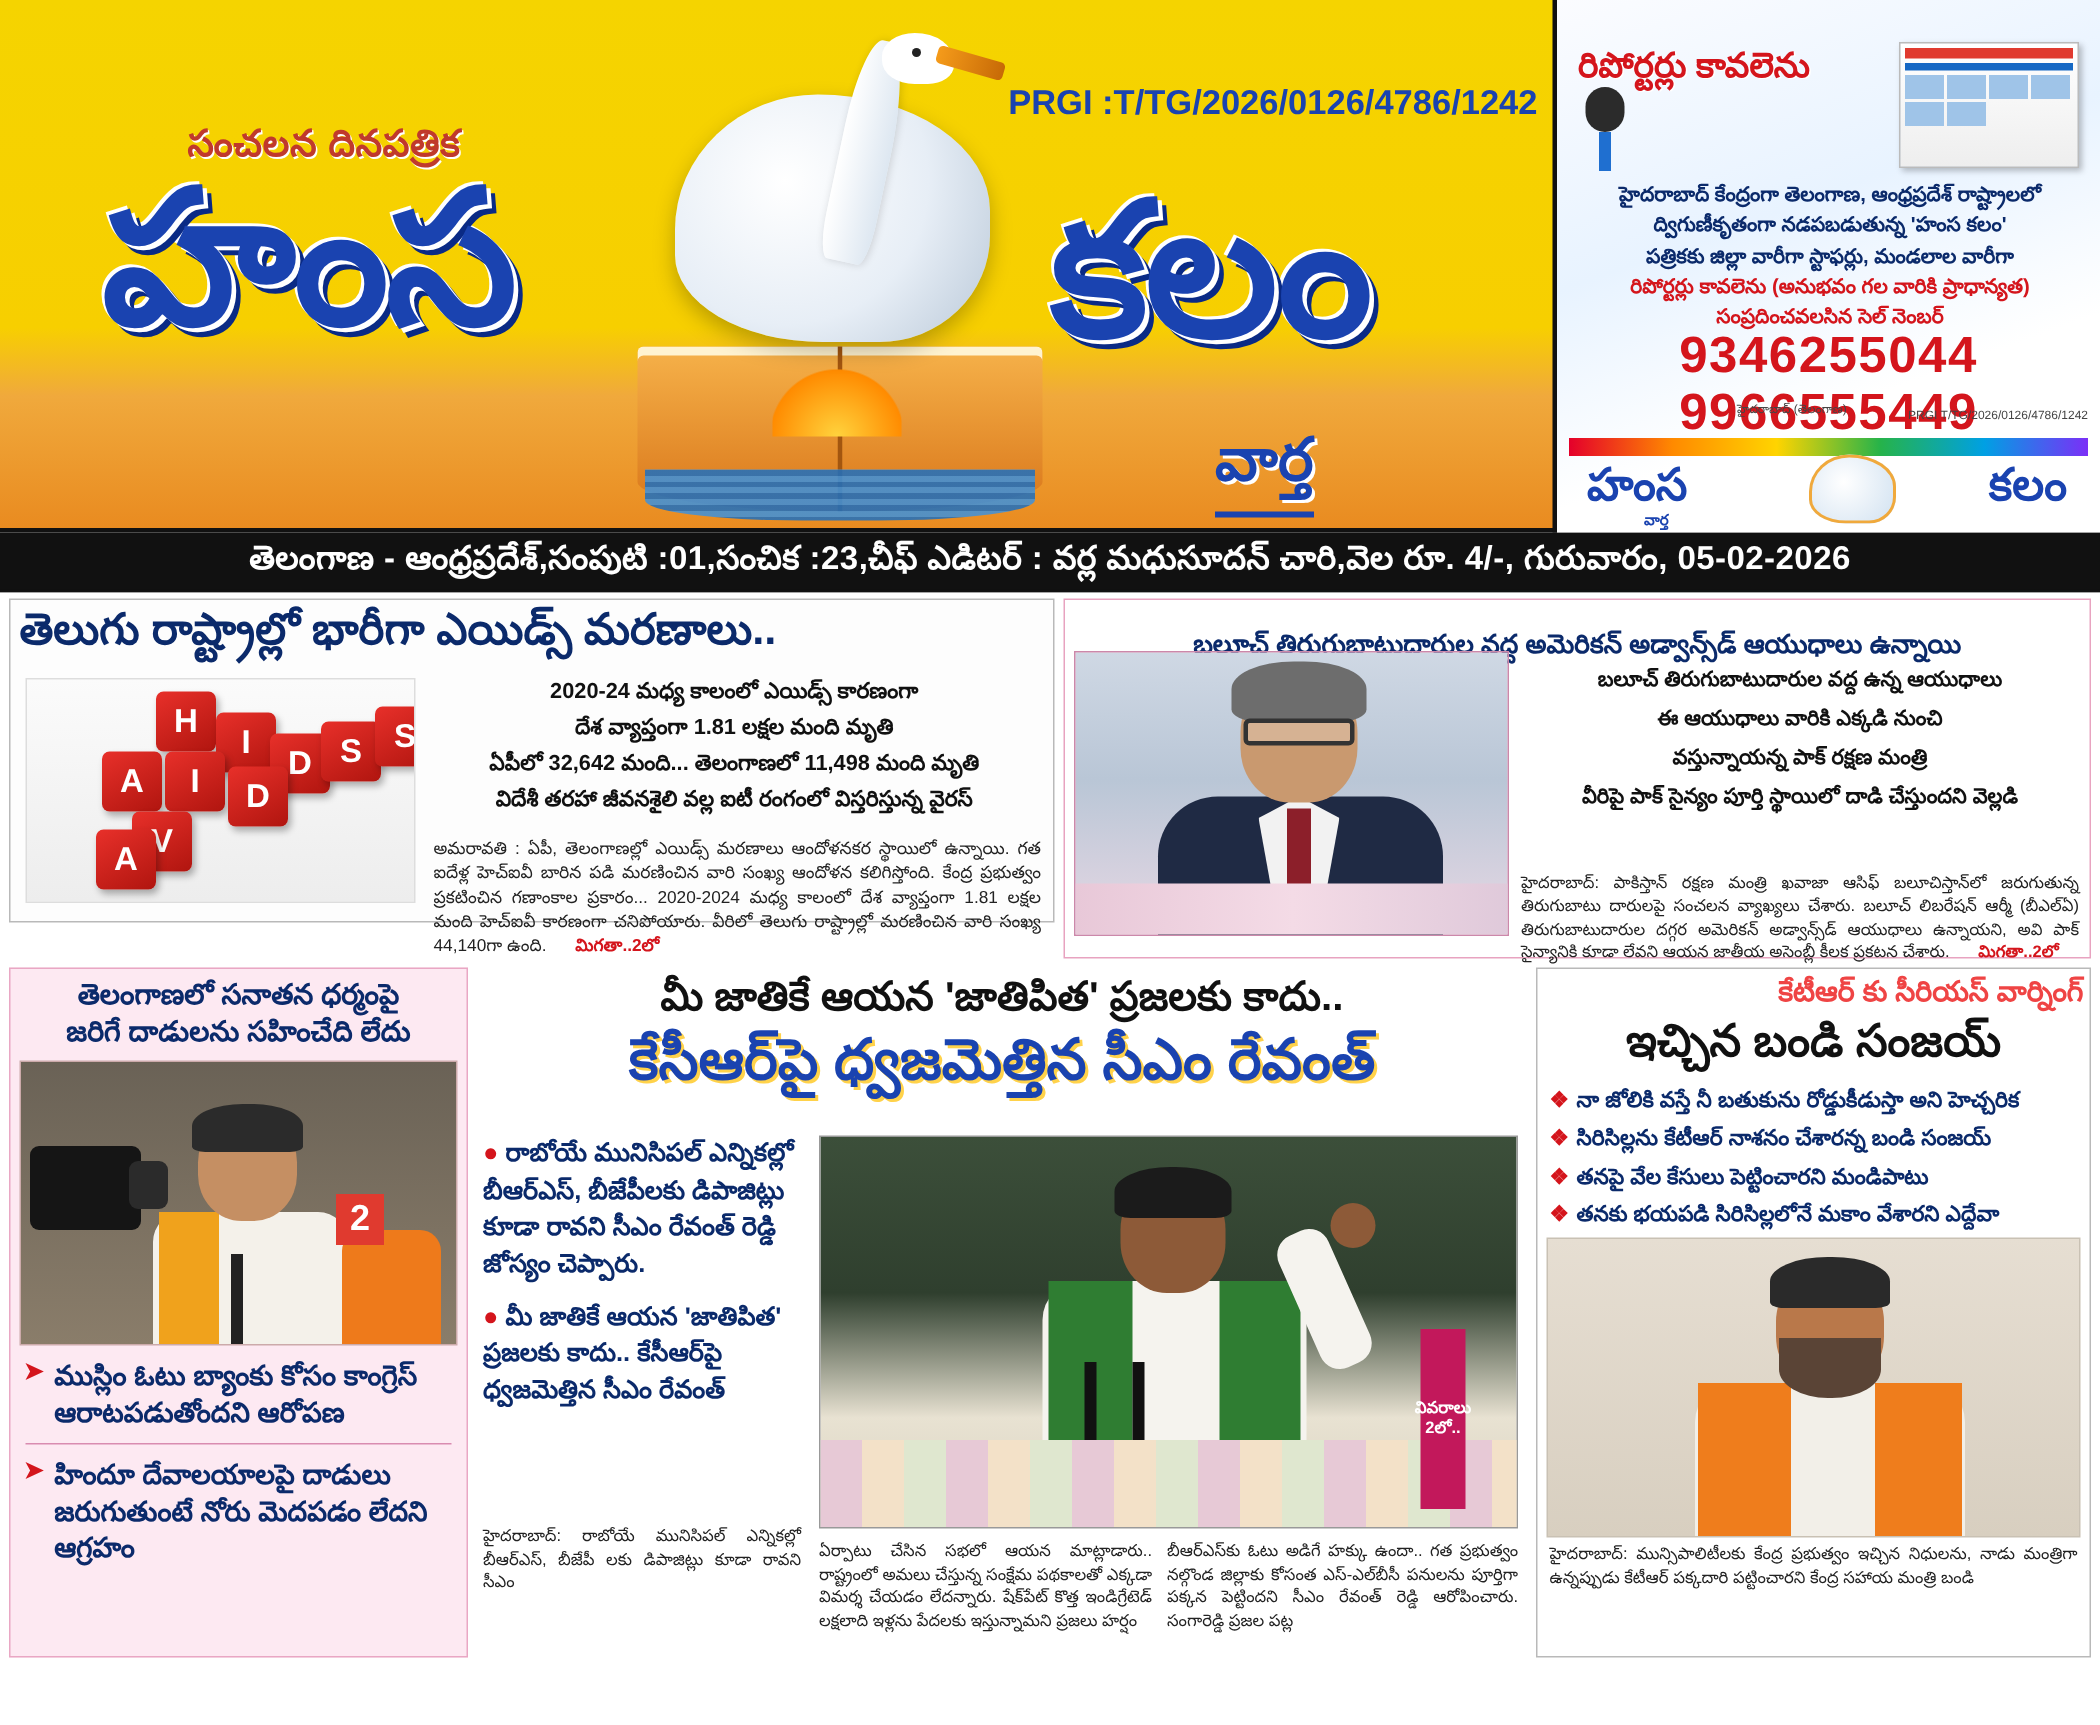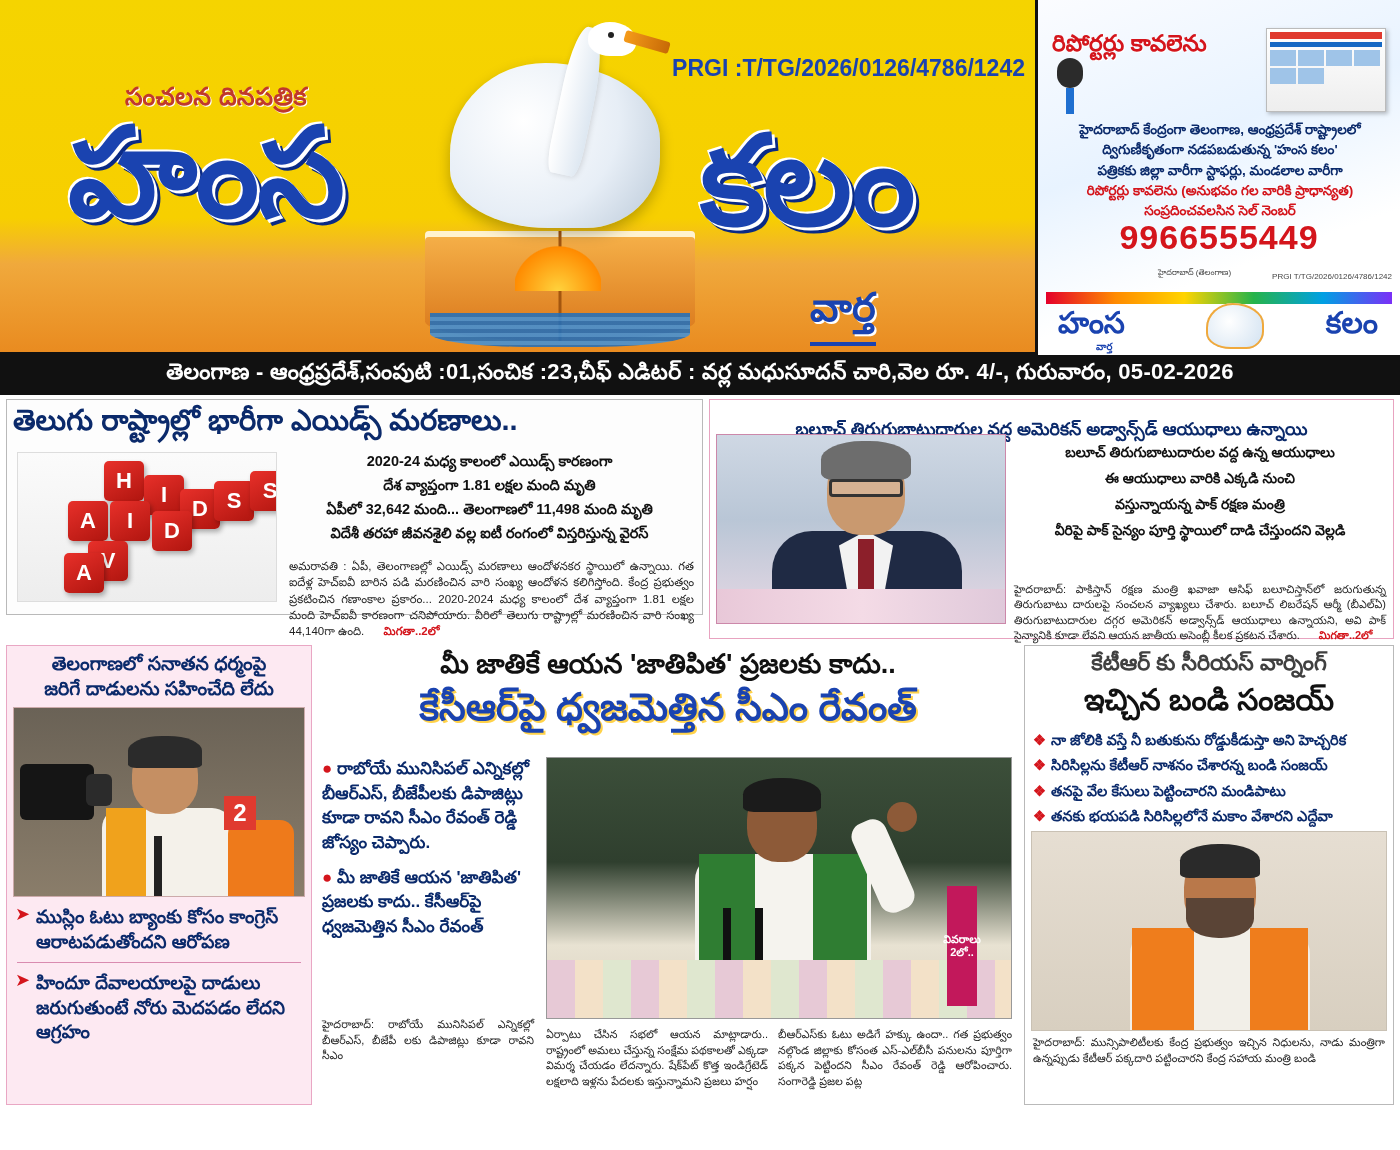--- a/index.html
+++ b/index.html
@@ -169,21 +169,21 @@
      font-size:11px;font-weight:bold;display:flex;align-items:center;justify-content:center;text-align:center;line-height:1.15;margin-left:39px;}
   .mid-foot-l { position:absolute; left:228px; top:382px; width:222px; font-size:11px; line-height:1.42;
      text-align:justify; color:#222;}
   .mid-foot-r { position:absolute; left:460px; top:382px; width:234px; font-size:11px; line-height:1.42;
      text-align:justify; color:#222;}
   .mid-col1-foot { position:absolute; left:4px; top:372px; width:212px; font-size:11px; line-height:1.42;
      text-align:justify; color:#222;}
 
   .col-right { position:absolute; left:1024px; top:250px; width:370px; height:460px; border:1px solid #b9b9b9;
      background:#fff; }
-  .cr-k { text-align:center; font-size:22px; font-weight:bold; color:#404040; padding:4px 4px 0;}
+  .cr-k { text-align:right; font-size:19px; font-weight:bold; color:#ef4444; padding:4px 4px 0;}
   .cr-h { text-align:center; font-size:30px; font-weight:bold; color:#111; padding:2px 4px 4px; }
   .cr-bullets { padding:2px 8px 0; }
   .cr-b { display:flex; gap:5px; font-size:14.5px; font-weight:bold; color:#0b2a6b; line-height:1.4; margin-bottom:5px;}
   .cr-dia { color:#d4151c; }
   .cr-photo { margin:4px 6px 0; height:200px; background:linear-gradient(180deg,#e6ded2,#d8cfc0);
      position:relative; overflow:hidden; border:1px solid #c9c1b4;}
   .bs-head{position:absolute;left:152px;top:20px;width:72px;height:80px;background:#b9784a;border-radius:44%;}
   .bs-hair{position:absolute;left:148px;top:12px;width:80px;height:34px;background:#2a2a2a;border-radius:48% 48% 12% 12%;}
   .bs-beard{position:absolute;left:154px;top:66px;width:68px;height:40px;background:#5a4436;border-radius:0 0 48% 48%;}
   .bs-body{position:absolute;left:98px;top:96px;width:180px;height:106px;background:#f2efe8;border-radius:26px 26px 0 0;}
@@ -235,20 +235,21 @@
           </div>
       </div>
       <div class="ad-body">
         <div>హైదరాబాద్ కేంద్రంగా తెలంగాణ, ఆంధ్రప్రదేశ్ రాష్ట్రాలలో</div>
         <div>ద్విగుణీకృతంగా నడపబడుతున్న 'హంస కలం'</div>
         <div>పత్రికకు జిల్లా వారీగా స్టాఫర్లు, మండలాల వారీగా</div>
         <div class="ad-red">రిపోర్టర్లు కావలెను (అనుభవం గల వారికి ప్రాధాన్యత)</div>
         <div class="ad-red">సంప్రదించవలసిన సెల్ నెంబర్</div>
       </div>
       <div class="ad-phone">
+        <div>9346255044</div>
         <div>9966555449</div>
       </div>
       <div class="ad-mini-left">హైదరాబాద్ (తెలంగాణ)</div>
       <div class="ad-prgi">PRGI T/TG/2026/0126/4786/1242</div>
       <div class="ad-strip"></div>
       <div class="ad-foot">
         <div class="ad-foot-logo">హంస</div>
         <div class="ad-foot-vartha">వార్త</div>
         <div class="ad-swan-mini"></div>
         <div class="ad-foot-logo2">కలం</div>

